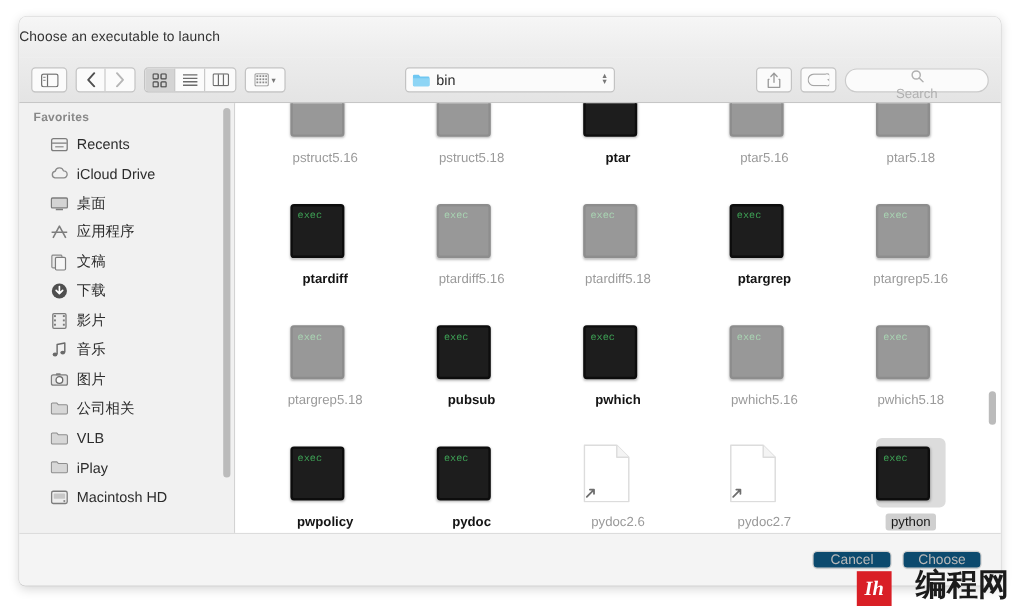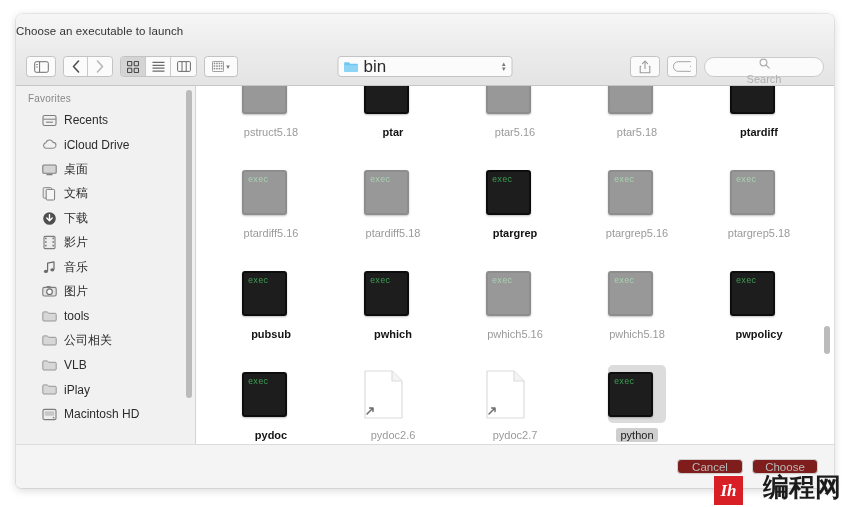--- a/index.html
+++ b/index.html
@@ -76,21 +76,21 @@
     position: absolute;
     left: 50%; transform: translateX(-50%);
     width: 175px; height: 21px;
     background: #fbfbfb;
     border: 0.5px solid #c3c3c3;
     border-radius: 3.5px;
     display: flex; align-items: center;
     padding: 0 5px;
     gap: 5px;
   }
-  #path-label { font-size: 17px; color: #2b2b2b; flex: 1; }
+  #path-label { font-size: 12px; color: #2b2b2b; flex: 1; }
   .stepper {
     display: flex; flex-direction: column; align-items: center;
     gap: 1px; color: #777; line-height: 4px; font-size: 7px;
     padding-right: 1px;
   }
 
   #toolbar-right {
     margin-left: auto;
     display: flex; align-items: center; gap: 7px;
   }
@@ -111,21 +111,21 @@
   #sidebar {
     width: 180px;
     flex: 0 0 180px;
     background: #f1f1f1;
     border-right: 0.5px solid #d3d3d3;
     padding-top: 7px;
     position: relative;
     overflow: hidden;
   }
   #sidebar-header {
-    font-size: 10px; font-weight: normal; color: #888;
+    font-size: 10px; font-weight: bold; color: #888;
     padding: 0 0 4px 12px;
     letter-spacing: .2px;
   }
   .sb-item {
     height: 24.5px;
     display: flex; align-items: center;
     padding-left: 26px;
     gap: 7px;
     font-size: 12px; color: #2c2c2c;
   }
@@ -233,21 +233,21 @@
     height: 44px;
     flex: 0 0 44px;
     background: #f4f4f4;
     border-top: 0.5px solid #dcdcdc;
     display: flex; align-items: center; justify-content: flex-end;
     padding-right: 16px;
     gap: 9px;
   }
   .footer-btn {
     min-width: 66px; height: 15px;
-    background: #7f1d1d;
+    background: #0c4a6e;
     border: 0.5px solid #d0d0d0;
     border-radius: 4px;
     font-size: 11.5px;
     color: #b9b9b9;
     display: flex; align-items: center; justify-content: center;
     box-shadow: 0 0.5px 0.5px rgba(0,0,0,0.04);
   }
 
   
   #watermark {
@@ -416,20 +416,29 @@
               <svg width="15" height="15" viewBox="0 0 15 15">
                 <rect x="0.8" y="3" width="13.4" height="8.2" rx="1" fill="#d4d4d4" stroke="#7d7d7d" stroke-width="1.1"></rect>
                 <line x1="4.5" y1="12.6" x2="10.5" y2="12.6" stroke="#7d7d7d" stroke-width="1.2"></line>
               </svg>
             </span>
             <span class="sb-label">桌面</span>
           </div>
           <div class="sb-item">
             <span class="sb-icon">
               <svg width="15" height="15" viewBox="0 0 15 15">
+                <path d="M2.2 12.3 L7.5 2.4 L12.8 12.3" fill="none" stroke="#7d7d7d" stroke-width="1.3" stroke-linejoin="round"></path>
+                <line x1="1" y1="7.6" x2="14" y2="7.6" stroke="#7d7d7d" stroke-width="1.3"></line>
+              </svg>
+            </span>
+            <span class="sb-label">应用程序</span>
+          </div>
+          <div class="sb-item">
+            <span class="sb-icon">
+              <svg width="15" height="15" viewBox="0 0 15 15">
                 <rect x="1.2" y="1.6" width="8.4" height="10.6" rx="1" fill="#eaeaea" stroke="#8a8a8a" stroke-width="1"></rect>
                 <rect x="4.2" y="3.4" width="8.4" height="10.6" rx="1" fill="#f6f6f6" stroke="#7d7d7d" stroke-width="1"></rect>
               </svg>
             </span>
             <span class="sb-label">文稿</span>
           </div>
           <div class="sb-item">
             <span class="sb-icon">
               <svg width="15" height="15" viewBox="0 0 15 15">
                 <circle cx="7.5" cy="7.5" r="6.3" fill="#4f4f4f"></circle>
@@ -473,28 +482,20 @@
               </svg>
             </span>
             <span class="sb-label">图片</span>
           </div>
           <div class="sb-item">
             <span class="sb-icon">
               <svg width="15" height="15" viewBox="0 0 15 15">
                 <path d="M0.8 3.9 A1 1 0 0 1 1.8 2.9 H5.4 L6.7 4.3 H13.2 A1 1 0 0 1 14.2 5.3 V11 A1 1 0 0 1 13.2 12 H1.8 A1 1 0 0 1 0.8 11 Z" fill="#d7d7d7" stroke="#8e8e8e" stroke-width="0.9" stroke-linejoin="round"></path>
               </svg>
             </span>
-            <span class="sb-label">tools</span>
-          </div>
-          <div class="sb-item">
-            <span class="sb-icon">
-              <svg width="15" height="15" viewBox="0 0 15 15">
-                <path d="M0.8 3.9 A1 1 0 0 1 1.8 2.9 H5.4 L6.7 4.3 H13.2 A1 1 0 0 1 14.2 5.3 V11 A1 1 0 0 1 13.2 12 H1.8 A1 1 0 0 1 0.8 11 Z" fill="#d7d7d7" stroke="#8e8e8e" stroke-width="0.9" stroke-linejoin="round"></path>
-              </svg>
-            </span>
             <span class="sb-label">公司相关</span>
           </div>
           <div class="sb-item">
             <span class="sb-icon">
               <svg width="15" height="15" viewBox="0 0 15 15">
                 <path d="M0.8 3.9 A1 1 0 0 1 1.8 2.9 H5.4 L6.7 4.3 H13.2 A1 1 0 0 1 14.2 5.3 V11 A1 1 0 0 1 13.2 12 H1.8 A1 1 0 0 1 0.8 11 Z" fill="#d7d7d7" stroke="#8e8e8e" stroke-width="0.9" stroke-linejoin="round"></path>
               </svg>
             </span>
             <span class="sb-label">VLB</span>
           </div>
@@ -515,20 +516,26 @@
               </svg>
             </span>
             <span class="sb-label">Macintosh HD</span>
           </div>
         </div>
       <div id="sidebar-scroll"></div>
     </div>
 
     <div id="content">
       <div id="grid">
+          <div class="cell">
+            <div class="icon-wrap">
+              <div class="exec-icon dimmed"></div>
+            </div>
+            <div class="cell-label dimmed">pstruct5.16</div>
+          </div>
           <div class="cell">
             <div class="icon-wrap">
               <div class="exec-icon dimmed"></div>
             </div>
             <div class="cell-label dimmed">pstruct5.18</div>
           </div>
           <div class="cell">
             <div class="icon-wrap">
               <div class="exec-icon enabled"></div>
             </div>

